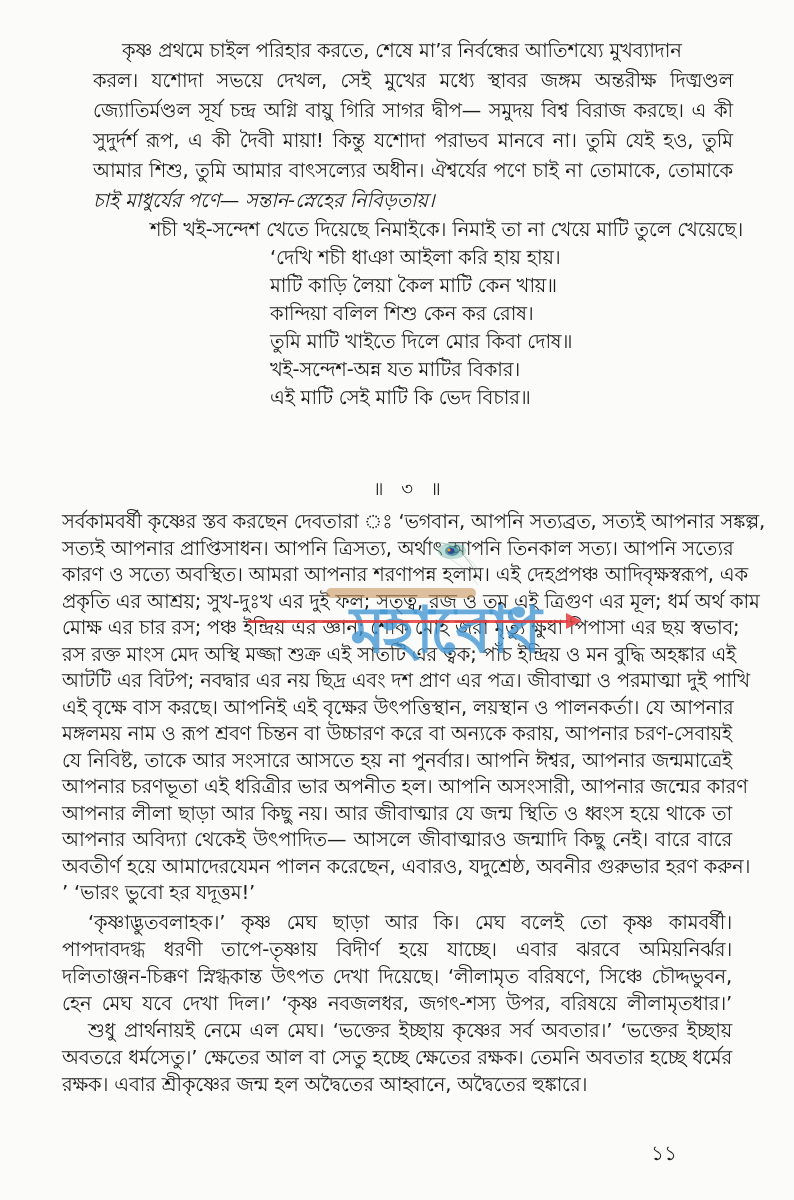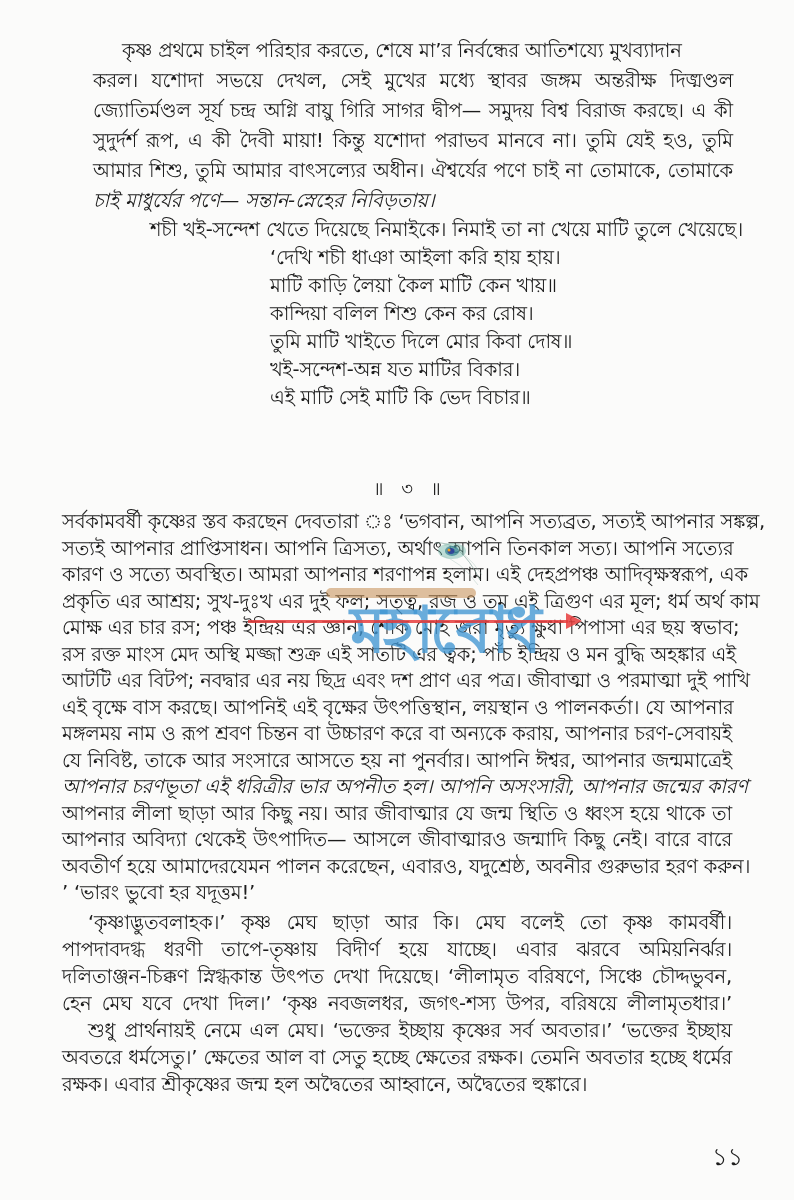--- a/index.html
+++ b/index.html
@@ -24,21 +24,21 @@
     .verse { left: 270px; }
     .p2 { left: 62px; }
     .p2.indent { left: 88px; }
     .justify { width: 640px; text-align-last: justify; text-align: justify; }
     .justify2 { width: 670px; text-align-last: justify; text-align: justify; }
     .section-mark {
       position: absolute; left: 0; width: 820px; top: 475px;
       text-align: center; font-size: 18px; letter-spacing: 6px;
     }
     .page-number {
-      position: absolute; left: 712px; top: 1138px; font-size: 24px; text-align: center;
+      position: absolute; left: 651px; top: 1138px; font-size: 20px; text-align: center;
     }
     
     .watermark {
       position: absolute; left: 308px; top: 582px; width: 272px; height: 96px;
       pointer-events: none;
     }
     .wm-flute {
       position: absolute; left: 18px; top: 6px; width: 150px; height: 10px;
       background: rgba(196,140,80,0.55); border-radius: 5px;
     }
@@ -91,21 +91,21 @@
     <div class="line p2 justify2" style="top:509px;">সর্বকামবর্ষী কৃষ্ণের স্তব করছেন দেবতারা ঃ ‘ভগবান, আপনি সত্যব্রত, সত্যই আপনার সঙ্কল্প,</div>
     <div class="line p2 justify2" style="top:536px;">সত্যই আপনার প্রাপ্তিসাধন। আপনি ত্রিসত্য, অর্থাৎ আপনি তিনকাল সত্য। আপনি সত্যের</div>
     <div class="line p2 justify2" style="top:562px;">কারণ ও সত্যে অবস্থিত। আমরা আপনার শরণাপন্ন হলাম। এই দেহপ্রপঞ্চ আদিবৃক্ষস্বরূপ, এক</div>
     <div class="line p2 justify2" style="top:589px;">প্রকৃতি এর আশ্রয়; সুখ-দুঃখ এর দুই ফল; সত্ত্ব, রজ ও তম এই ত্রিগুণ এর মূল; ধর্ম অর্থ কাম</div>
     <div class="line p2 justify2" style="top:615px;">মোক্ষ এর চার রস; পঞ্চ ইন্দ্রিয় এর জ্ঞান; শোক মোহ জরা মৃত্যু ক্ষুধা পিপাসা এর ছয় স্বভাব;</div>
     <div class="line p2 justify2" style="top:642px;">রস রক্ত মাংস মেদ অস্থি মজ্জা শুক্র এই সাতটি এর ত্বক; পাঁচ ইন্দ্রিয় ও মন বুদ্ধি অহঙ্কার এই</div>
     <div class="line p2 justify2" style="top:668px;">আটটি এর বিটপ; নবদ্বার এর নয় ছিদ্র এবং দশ প্রাণ এর পত্র। জীবাত্মা ও পরমাত্মা দুই পাখি</div>
     <div class="line p2 justify2" style="top:695px;">এই বৃক্ষে বাস করছে। আপনিই এই বৃক্ষের উৎপত্তিস্থান, লয়স্থান ও পালনকর্তা। যে আপনার</div>
     <div class="line p2 justify2" style="top:721px;">মঙ্গলময় নাম ও রূপ শ্রবণ চিন্তন বা উচ্চারণ করে বা অন্যকে করায়, আপনার চরণ-সেবায়ই</div>
     <div class="line p2 justify2" style="top:748px;">যে নিবিষ্ট, তাকে আর সংসারে আসতে হয় না পুনর্বার। আপনি ঈশ্বর, আপনার জন্মমাত্রেই</div>
-    <div class="line p2 justify2" style="top:774px;font-style:italic;">আপনার চরণভূতা এই ধরিত্রীর ভার অপনীত হল। আপনি অসংসারী, আপনার জন্মের কারণ</div>
+    <div class="line p2 justify2" style="top:774px;">আপনার চরণভূতা এই ধরিত্রীর ভার অপনীত হল। আপনি অসংসারী, আপনার জন্মের কারণ</div>
     <div class="line p2 justify2" style="top:801px;font-family:Liberation Serif, serif;">আপনার লীলা ছাড়া আর কিছু নয়। আর জীবাত্মার যে জন্ম স্থিতি ও ধ্বংস হয়ে থাকে তা</div>
     <div class="line p2 justify2" style="top:827px;">আপনার অবিদ্যা থেকেই উৎপাদিত— আসলে জীবাত্মারও জন্মাদি কিছু নেই। বারে বারে</div>
     <div class="line p2 justify2" style="top:854px;">অবতীর্ণ হয়ে আমাদেরযেমন পালন করেছেন, এবারও, যদুশ্রেষ্ঠ, অবনীর গুরুভার হরণ করুন।</div>
     <div class="line p2" style="top:880px;">’ ‘ভারং ভুবো হর যদূত্তম!’</div>
     <div class="line p2 indent" style="top:910px; width:644px; text-align:justify; text-align-last:justify;">‘কৃষ্ণাদ্ভুতবলাহক।’ কৃষ্ণ মেঘ ছাড়া আর কি। মেঘ বলেই তো কৃষ্ণ কামবর্ষী।</div>
     <div class="line p2 justify2" style="top:937px;">পাপদাবদগ্ধ ধরণী তাপে-তৃষ্ণায় বিদীর্ণ হয়ে যাচ্ছে। এবার ঝরবে অমিয়নির্ঝর।</div>
     <div class="line p2 justify2" style="top:964px;">দলিতাঞ্জন-চিক্কণ স্নিগ্ধকান্ত উৎপত দেখা দিয়েছে। ‘লীলামৃত বরিষণে, সিঞ্চে চৌদ্দভুবন,</div>
     <div class="line p2 justify2" style="top:991px;">হেন মেঘ যবে দেখা দিল।’ ‘কৃষ্ণ নবজলধর, জগৎ-শস্য উপর, বরিষয়ে লীলামৃতধার।’</div>
     <div class="line p2 indent" style="top:1018px; width:644px; text-align:justify; text-align-last:justify;">শুধু প্রার্থনায়ই নেমে এল মেঘ। ‘ভক্তের ইচ্ছায় কৃষ্ণের সর্ব অবতার।’ ‘ভক্তের ইচ্ছায়</div>
     <div class="line p2 justify2" style="top:1045px;">অবতরে ধর্মসেতু।’ ক্ষেতের আল বা সেতু হচ্ছে ক্ষেতের রক্ষক। তেমনি অবতার হচ্ছে ধর্মের</div>

